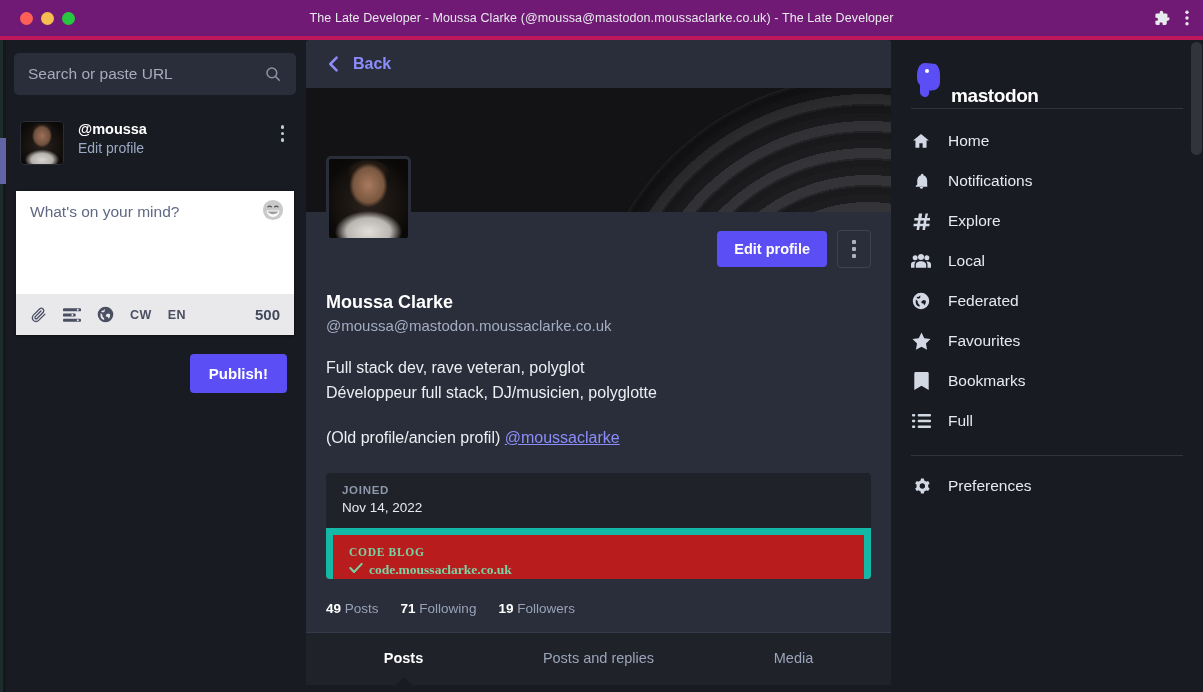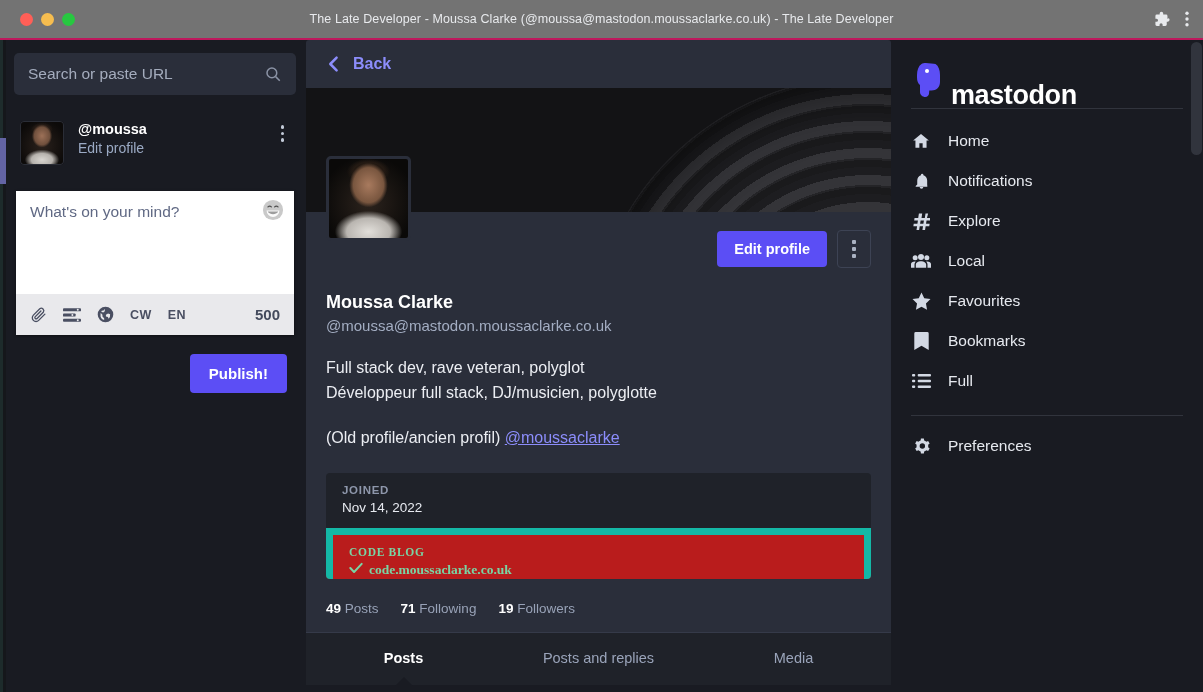--- a/index.html
+++ b/index.html
@@ -14,26 +14,26 @@
     position: relative;
     width: 1203px; height: 692px;
     background: #16181c;
     display: flex;
     flex-direction: column;
   }
 
   
   .titlebar {
     height: 40px;
-    background: #737373;
+    background: #701a75;
     display: flex;
     align-items: center;
     position: relative;
     flex: 0 0 40px;
-    border-bottom: 2px solid #be185d;
+    border-bottom: 4px solid #be185d;
   }
   .traffic {
     display: flex; gap: 8px;
     padding-left: 20px;
     align-items: center;
   }
   .dot { width: 13px; height: 13px; border-radius: 50%; }
   .dot.red { background: #ff5f57; }
   .dot.yellow { background: #f6bd4f; }
   .dot.green { background: #27c840; }
@@ -408,21 +408,21 @@
   .brand {
     display: flex;
     align-items: center;
     gap: 7px;
     padding: 14px 0 0 6px;
     height: 66px;
   }
   .brand-logo { display: flex; }
   .brand-text {
     color: #fff;
-    font-size: 27px;
+    font-size: 19px;
     font-weight: bold;
     letter-spacing: -0.4px;
     margin-top: 31px;
   }
   .nav-div {
     height: 1px;
     background: #31343d;
     margin: 2px 20px 0 6px;
   }
   .nav-list { padding-top: 12px; }
@@ -688,20 +688,28 @@
               <circle cx="5" cy="5" r="3"></circle>
                 <circle cx="19" cy="5" r="3"></circle>
                 <circle cx="12" cy="4.2" r="3.6"></circle>
               <path d="M12 9.2c-3.4 0-6.2 1.8-6.2 4.1V17h12.4v-3.7c0-2.3-2.8-4.1-6.2-4.1z"></path>
               <path d="M4.6 9.6c-2.6 0-4.6 1.4-4.6 3.1V17h4.2v-3.7c0-1.4.6-2.6 1.6-3.5a8 8 0 0 0-1.2-.2zM19.4 9.6c-.4 0-.8.1-1.2.2 1 .9 1.6 2.1 1.6 3.5V17H24v-4.3c0-1.7-2-3.1-4.6-3.1z"></path>
             </svg>
           </span>
           <span class="nav-label">Local</span>
         </div>
 
+        <div class="nav-item">
+          <span class="nav-ico">
+            <svg width="18" height="18" viewBox="0 0 24 24" fill="currentColor">
+              <path d="M12 1a11 11 0 1 0 0 22 11 11 0 0 0 0-22zm-1 3.2v3.3l-2.2 1.6-2.8-1 1-1.9 1.7.4zM5 12a7 7 0 0 1 .3-2l2.4 2.3v2.5l2.4 2.4v2.5A7 7 0 0 1 5 12zm11.4 6.1-.9-2.5-2.9-.8v-2.6l3-1.6 2.9 1.2A7 7 0 0 1 16.4 18z"></path>
+            </svg>
+          </span>
+          <span class="nav-label">Federated</span>
+        </div>
 
 
         <div class="nav-item">
           <span class="nav-ico">
             <svg width="19" height="18" viewBox="0 0 24 23" fill="currentColor">
               <path d="M12 .7 15.5 8l8 1.1-5.8 5.6 1.4 8-7.1-3.8-7.1 3.8 1.4-8L.5 9.1 8.5 8z"></path>
             </svg>
           </span>
           <span class="nav-label">Favourites</span>
         </div>

